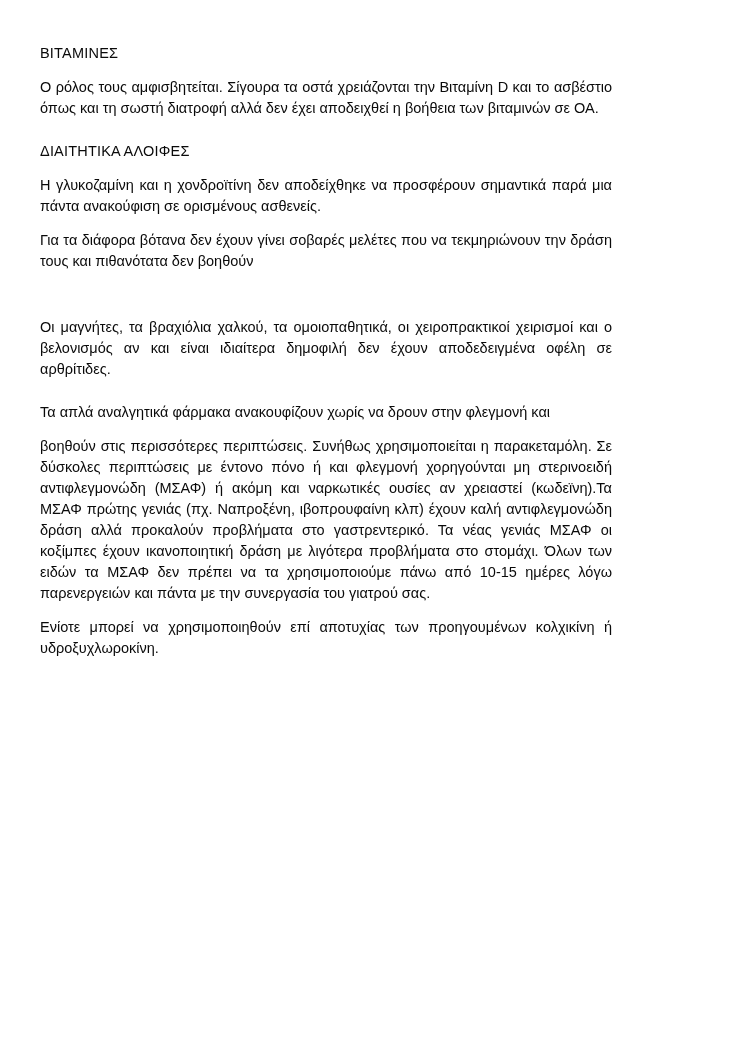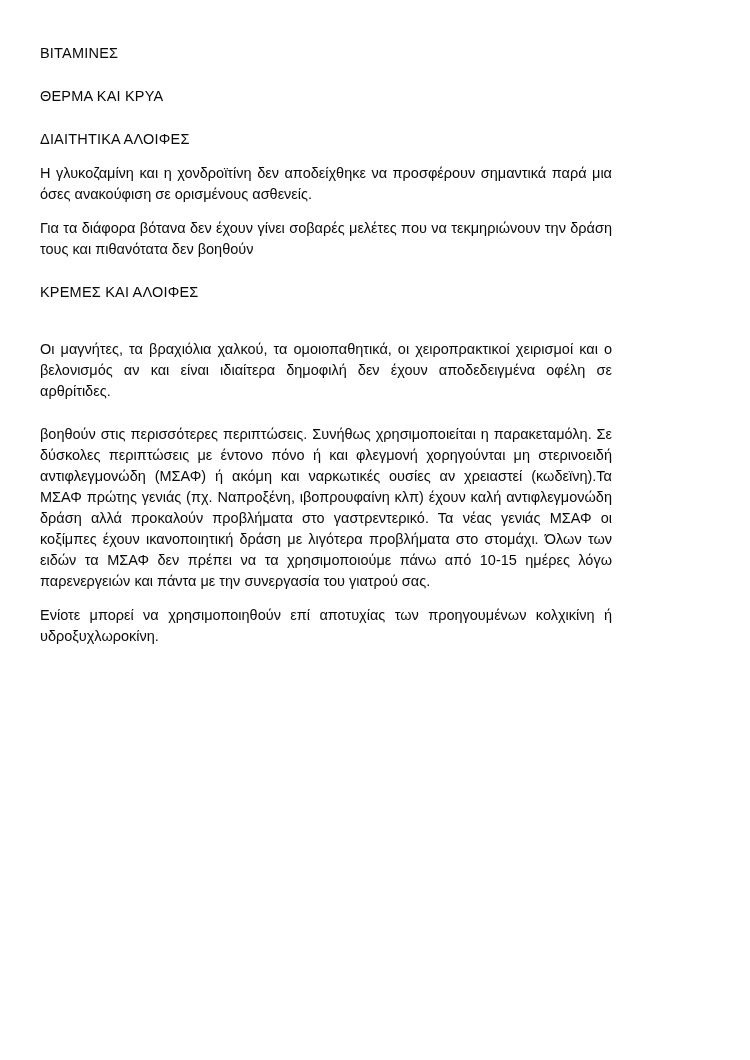--- a/index.html
+++ b/index.html
@@ -47,36 +47,36 @@
     height: 23px;
   }
 </style>
 </head>
 <body>
 
 <div class="page">
 
   <section class="doc-section">
     <h2 class="heading">ΒΙΤΑΜΙΝΕΣ</h2>
+    <p class="para">Ο ρόλος τους αμφισβητείται. Σίγουρα τα οστά χρειάζονται την Βιταμίνη D και το ασβέστιο όπως και τη σωστή διατροφή αλλά δεν έχει αποδειχθεί η βοήθεια των βιταμινών σε ΟΑ.</p>
   </section>
 
   <section class="doc-section">
-    <h2 class="heading">ΘΕΡΜΑ ΚΑΙ ΚΡΥΑ</h2>
   </section>
 
   <section class="doc-section">
     <h2 class="heading">ΔΙΑΙΤΗΤΙΚΑ ΑΛΟΙΦΕΣ</h2>
-    <p class="para">Η γλυκοζαμίνη και η χονδροϊτίνη δεν αποδείχθηκε να προσφέρουν σημαντικά παρά μια όσες ανακούφιση σε ορισμένους ασθενείς.</p>
+    <p class="para">Η γλυκοζαμίνη και η χονδροϊτίνη δεν αποδείχθηκε να προσφέρουν σημαντικά παρά μια πάντα ανακούφιση σε ορισμένους ασθενείς.</p>
     <p class="para">Για τα διάφορα βότανα δεν έχουν γίνει σοβαρές μελέτες που να τεκμηριώνουν την δράση τους και πιθανότατα δεν βοηθούν</p>
   </section>
 
   <section class="doc-section">
-    <h2 class="heading">ΚΡΕΜΕΣ ΚΑΙ ΑΛΟΙΦΕΣ</h2>
     <div class="blank-line"></div>
     <p class="para">Οι μαγνήτες, τα βραχιόλια χαλκού, τα ομοιοπαθητικά, οι χειροπρακτικοί χειρισμοί και ο βελονισμός αν και είναι ιδιαίτερα δημοφιλή δεν έχουν αποδεδειγμένα οφέλη σε αρθρίτιδες.</p>
   </section>
 
   <section class="doc-section">
+    <p class="para">Τα απλά αναλγητικά φάρμακα ανακουφίζουν χωρίς να δρουν στην φλεγμονή και</p>
     <p class="para">βοηθούν στις περισσότερες περιπτώσεις. Συνήθως χρησιμοποιείται η παρακεταμόλη. Σε δύσκολες περιπτώσεις με έντονο πόνο ή και φλεγμονή χορηγούνται μη στερινοειδή αντιφλεγμονώδη (ΜΣΑΦ) ή ακόμη και ναρκωτικές ουσίες αν χρειαστεί (κωδεϊνη).Τα ΜΣΑΦ πρώτης γενιάς (πχ. Ναπροξένη, ιβοπρουφαίνη κλπ) έχουν καλή αντιφλεγμονώδη δράση αλλά προκαλούν προβλήματα στο γαστρεντερικό. Τα νέας γενιάς ΜΣΑΦ οι κοξίμπες έχουν ικανοποιητική δράση με λιγότερα προβλήματα στο στομάχι. Όλων των ειδών τα ΜΣΑΦ δεν πρέπει να τα χρησιμοποιούμε πάνω από 10-15 ημέρες λόγω παρενεργειών και πάντα με την συνεργασία του γιατρού σας.</p>
     <p class="para">Ενίοτε μπορεί να χρησιμοποιηθούν επί αποτυχίας των προηγουμένων κολχικίνη ή υδροξυχλωροκίνη.</p>
   </section>
 
 </div>
 
 </body></html>

